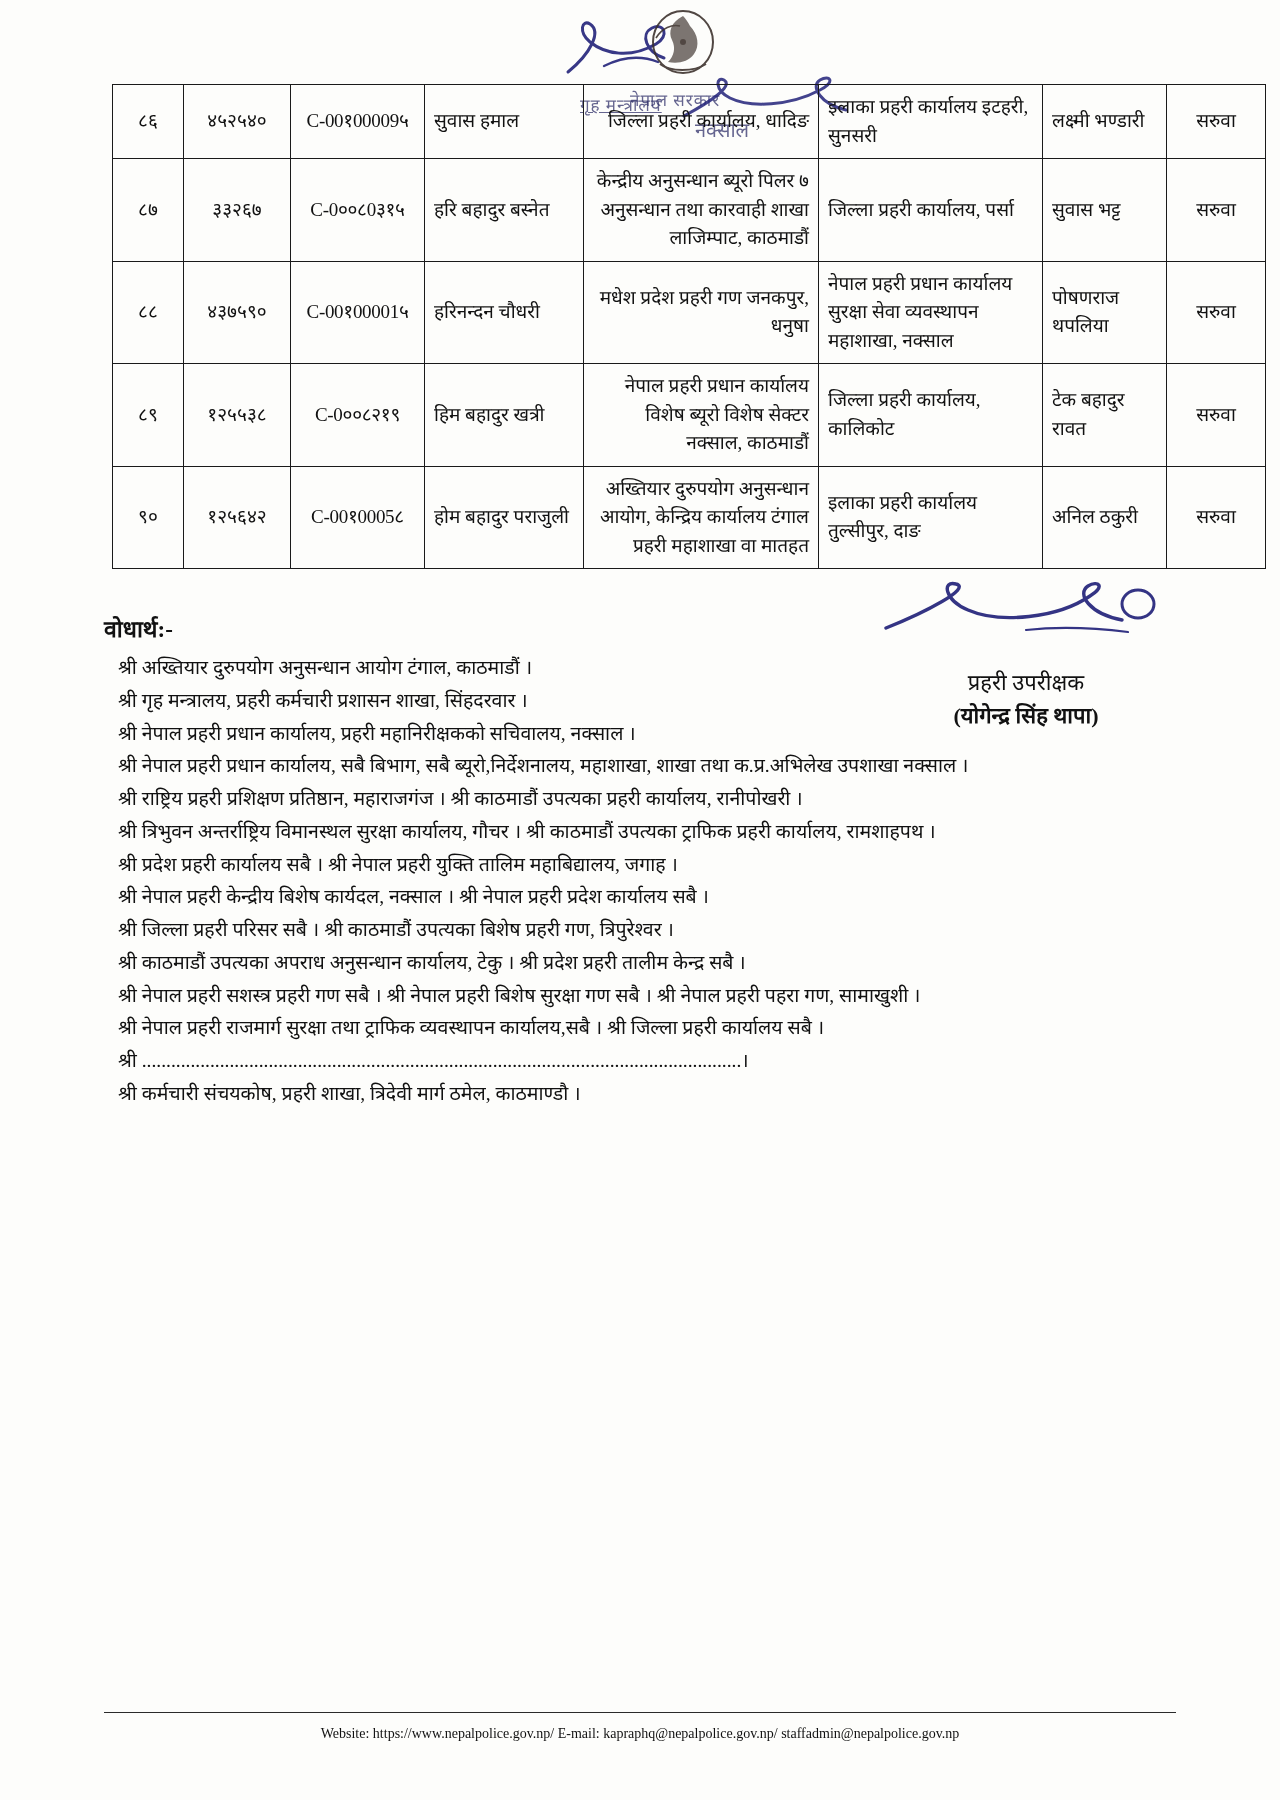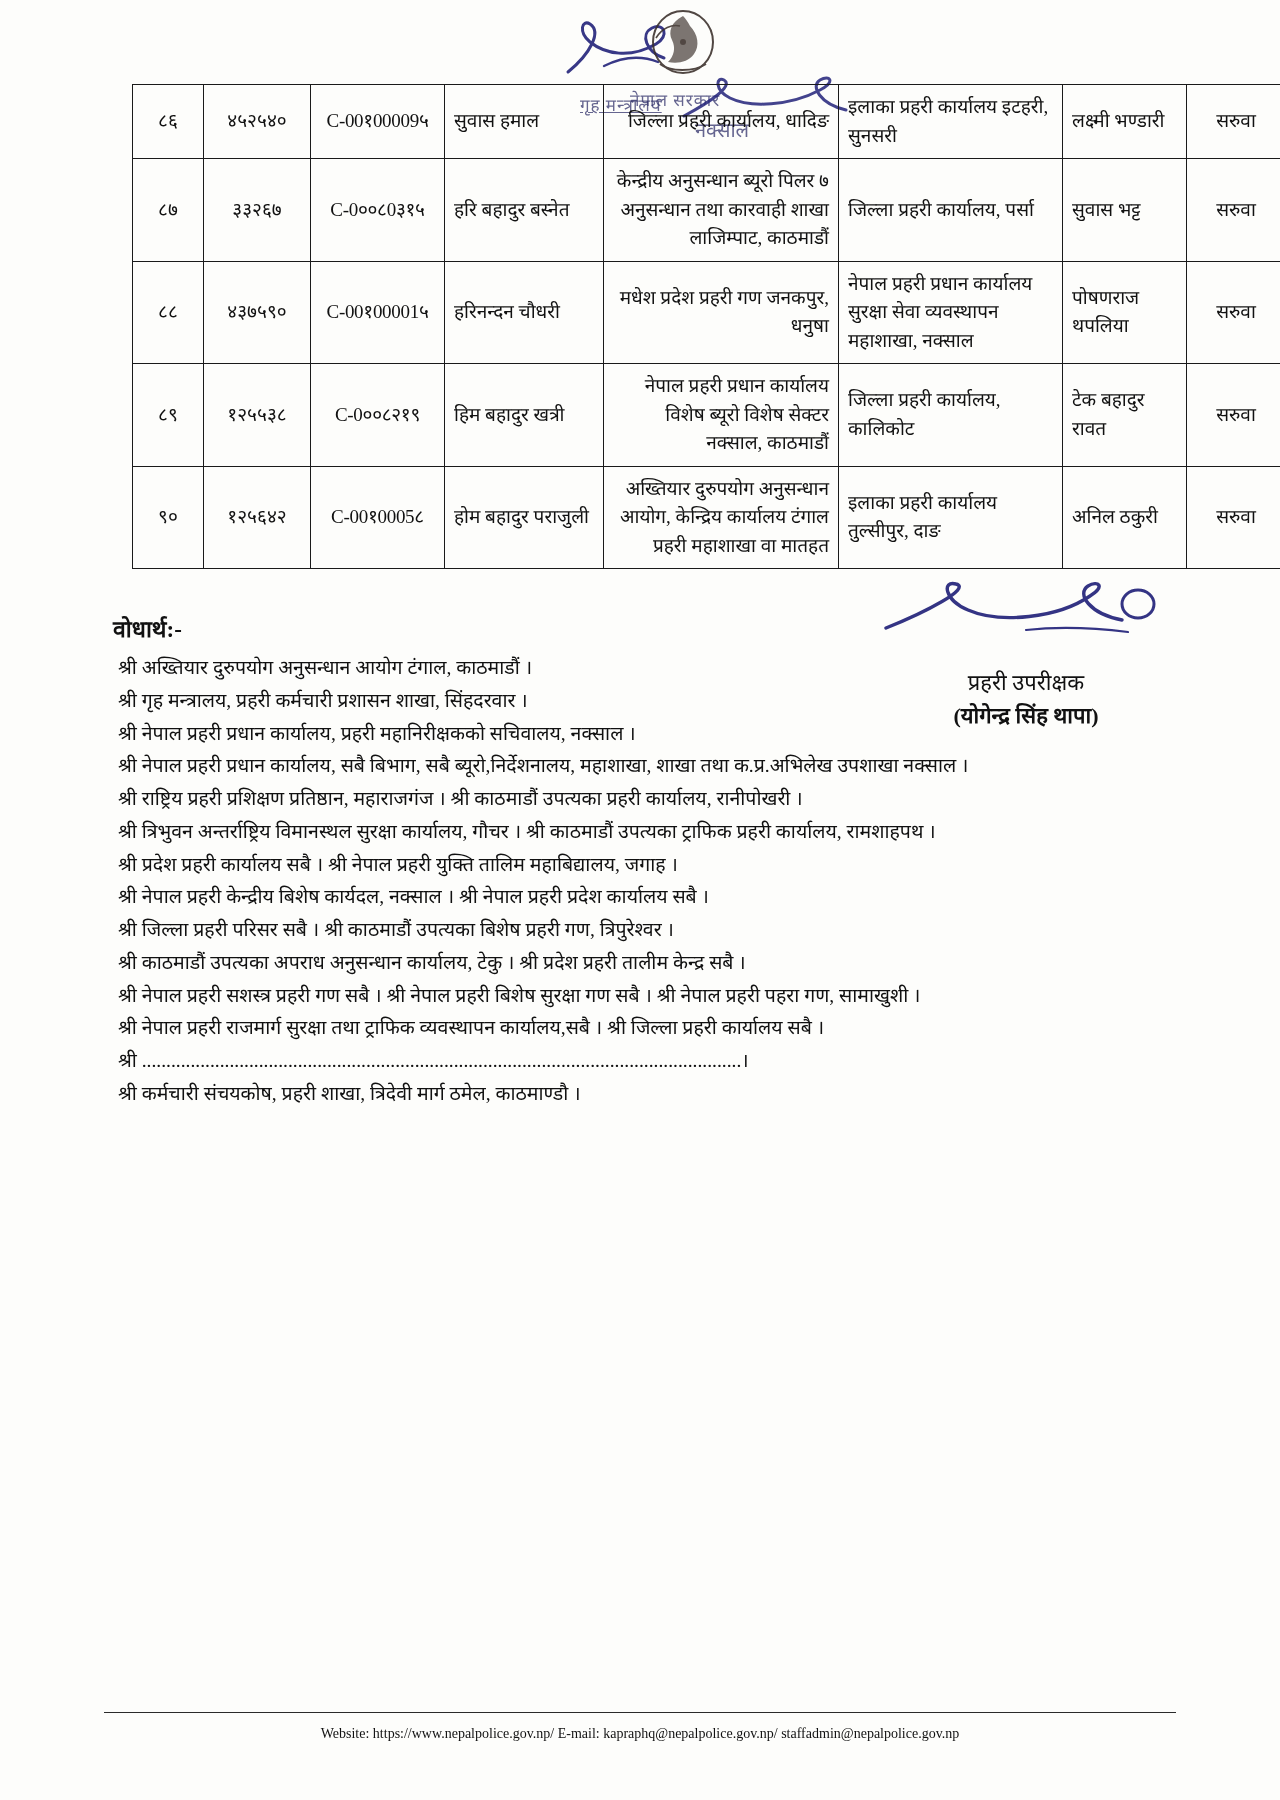--- a/index.html
+++ b/index.html
@@ -81,21 +81,21 @@
     width: 200px;
     height: 52px;
     color: #23237a;
     opacity: .85;
     pointer-events: none;
   }
 
   
   .tbl-wrap {
     position: absolute;
-    left: 120px;
+    left: 100px;
     top: 84px;
     width: 1072px;
     padding-left: 12px;
   }
   table.main {
     border-collapse: collapse;
     width: 100%;
     table-layout: fixed;
   }
   table.main td {
@@ -118,21 +118,21 @@
   
   .notice {
     position: absolute;
     left: 104px;
     top: 612px;
     width: 830px;
   }
   .notice-title {
     font-size: 23px;
     font-weight: bold;
-    margin: 0 0 8px 9px;
+    margin: 0 0 8px 0;
     font-family: "Liberation Serif", serif;
   }
   .notice ul {
     list-style: none;
     margin: 0;
     padding: 0 0 0 14px;
   }
   .notice li {
     font-size: 19.5px;
     line-height: 1.68;

